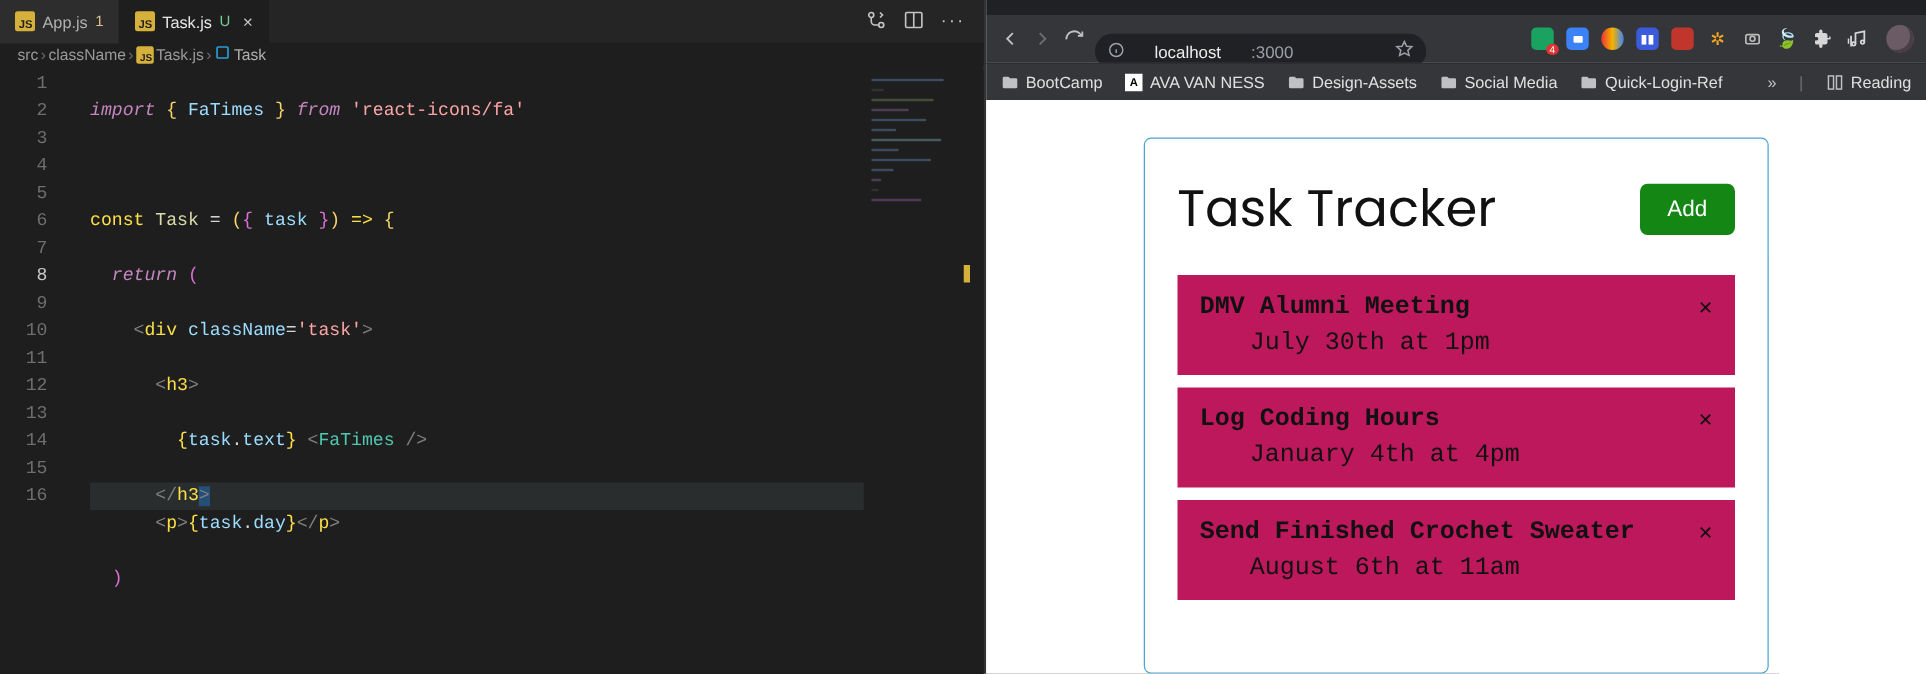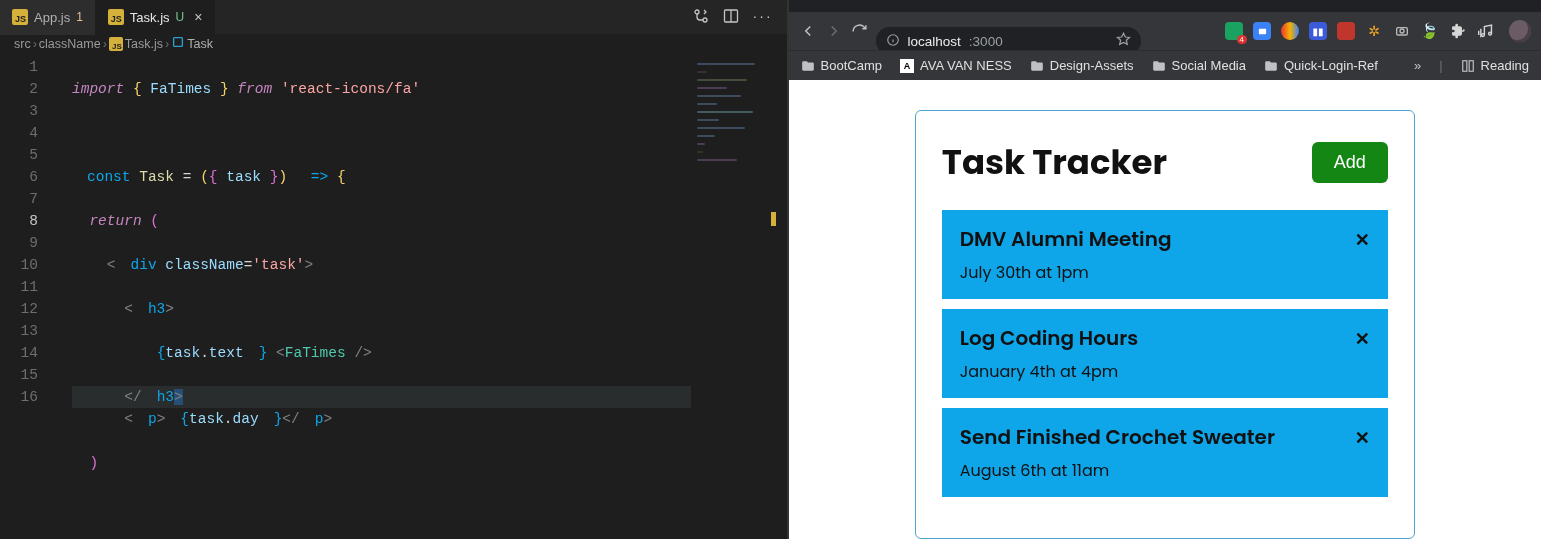--- a/index.html
+++ b/index.html
@@ -73,21 +73,21 @@
   }
   .gutter div { height:22px; padding-right:18px; }
   .gutter .current { color:#c6c6c6; }
   .code {
     margin-left:72px; white-space:pre;
   }
   .code .row { height:22px; }
   .row.hl { background:#2a2d2e; display:inline-block; width:620px; }
 
   .k-purple { color:#c586c0; font-style:italic; }
-  .k-blue   { color:#0ea5e9;margin-left:15px; }
+  .k-blue   { color:#fde047; }
   .k-cyan   { color:#9cdcfe; }
   .k-yellow { color:#dcdcaa; }
   .k-gold   { color:#f5d56a; }
   .k-pink   { color:#da70d6; }
   .k-teal   { color:#4ec9b0; }
   .k-str    { color:#fca5a5; }
   .k-tag    { color:#808080; }
   .k-white  { color:#d4d4d4; }
 
   .minimap {
@@ -116,21 +116,21 @@
   .br-toolbar {
     height:38px; background:#35363a;
     display:flex; align-items:center; gap:8px;
     padding:0 10px;
     color:#e0e0e0;
   }
   .nav-ico { color:#bfc1c4; display:flex; }
   .omnibox {
     flex:0 0 265px; height:28px;
     background:#202124; border-radius:14px;
-    display:flex; align-items:center; gap:8px; padding:0 10px;
+    display:flex; align-items:center; gap:24px; padding:0 10px;
     color:#ededed; font-size:13.5px;margin-top:20px;
   }
   .omnibox .dim { color:#9aa0a6; }
   .ext-icons { margin-left:auto; display:flex; align-items:center; gap:10px; }
   .ext-i {
     width:18px; height:18px; border-radius:4px;
     display:flex; align-items:center; justify-content:center;
     font-size:10px;
   }
   .avatar {
@@ -158,37 +158,38 @@
     width:500px; border:1px solid #4fa3d1;
     border-radius:6px;
     padding:26px 26px 36px 26px;
     font-family: "Segoe UI","Poppins",Arial,sans-serif;
     color:#111;
   }
   .tracker-header {
     display:flex; justify-content:space-between; align-items:center;
     margin-bottom:22px;
   }
-  .tracker-header h1 { font-size:34px; font-weight:700; }
+  .tracker-header h1 { font-size:41px; font-weight:400; }
   .add-btn {
     background:#148614; color:#fff; font-size:18px;
     border:none; border-radius:6px;
     padding:10px 22px; font-weight:500;
     cursor:pointer;
   }
   .task {
-    background:#0ea5e9; padding:14px 18px;
+    background:#be185d; padding:14px 18px;
     margin-bottom:10px;
+    font-family:Liberation Mono, monospace;
   }
   .task h3 {
     display:flex; justify-content:space-between; align-items:center;
     font-size:20px; font-weight:600; margin-bottom:6px;
   }
   .task h3 .xicon { font-size:18px; font-weight:900; cursor:pointer; }
-  .task p { font-size:16px; }
+  .task p { font-size:20px;margin-left:40px; }
 </style>
 </head>
 <body>
 
 <div class="editor-pane">
 
   <div class="tabbar">
     <div class="tab">
       <span class="js-icn">JS</span>
       <span>App.js</span>

